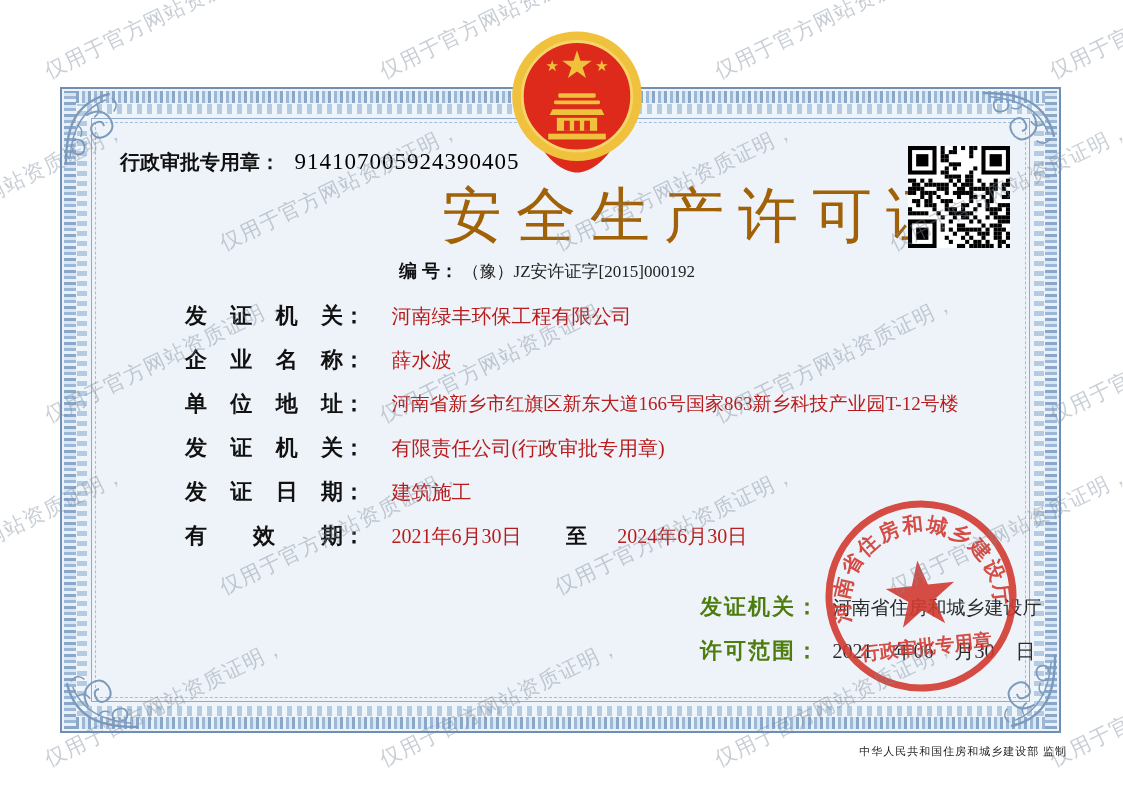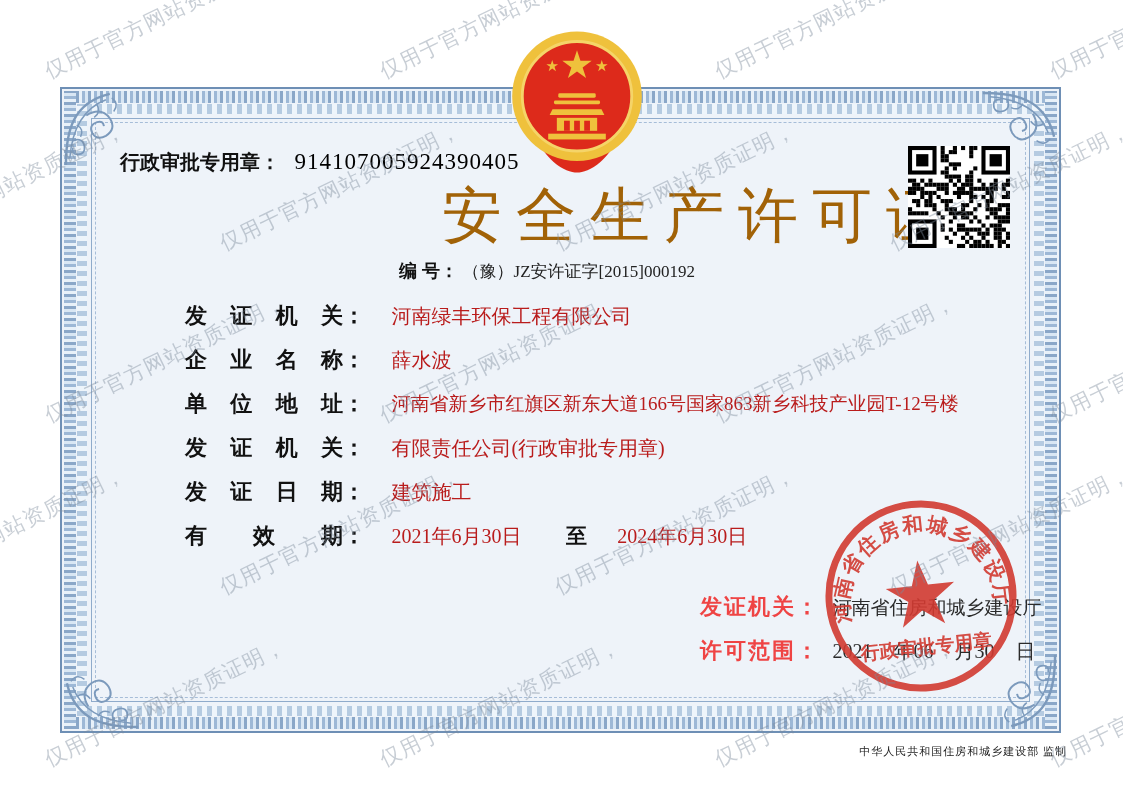--- a/index.html
+++ b/index.html
@@ -61,21 +61,21 @@
     font-weight:bold;font-size:22px;color:#111;vertical-align:middle;
   }
   .field-colon{font-weight:bold;font-size:22px;color:#111;vertical-align:middle;}
   .field-value{
     font-family:"Liberation Serif","DejaVu Serif",serif;font-size:20px;color:#b91c1c;
     margin-left:22px;vertical-align:middle;
   }
   .to-word{font-weight:bold;font-size:21px;color:#111;margin:0 26px 0 40px;vertical-align:middle;}
 
   .issuer-row{position:absolute;left:700px;z-index:3;white-space:nowrap;}
-  .issuer-label{font-weight:bold;font-size:22px;color:#ef4444;letter-spacing:2px;text-align:center;}
+  .issuer-label{font-weight:bold;font-size:22px;color:#4d7c0f;letter-spacing:2px;text-align:center;}
   .issuer-value{font-family:"Liberation Serif","DejaVu Serif",serif;font-size:19px;color:#2a2a2a;margin-left:8px;}
   .date-value{font-family:"Liberation Serif","DejaVu Serif",serif;font-size:20px;color:#2a2a2a;margin-left:8px;word-spacing:16px;}
 
   
   .seal{position:absolute;left:822px;top:497px;width:198px;height:198px;z-index:8;opacity:.9;transform:rotate(-6deg);}
 
   
   .footer{
     position:absolute;right:56px;top:744px;z-index:3;
     font-family:"Liberation Serif","DejaVu Serif",serif;font-size:11px;color:#222;letter-spacing:1px;

